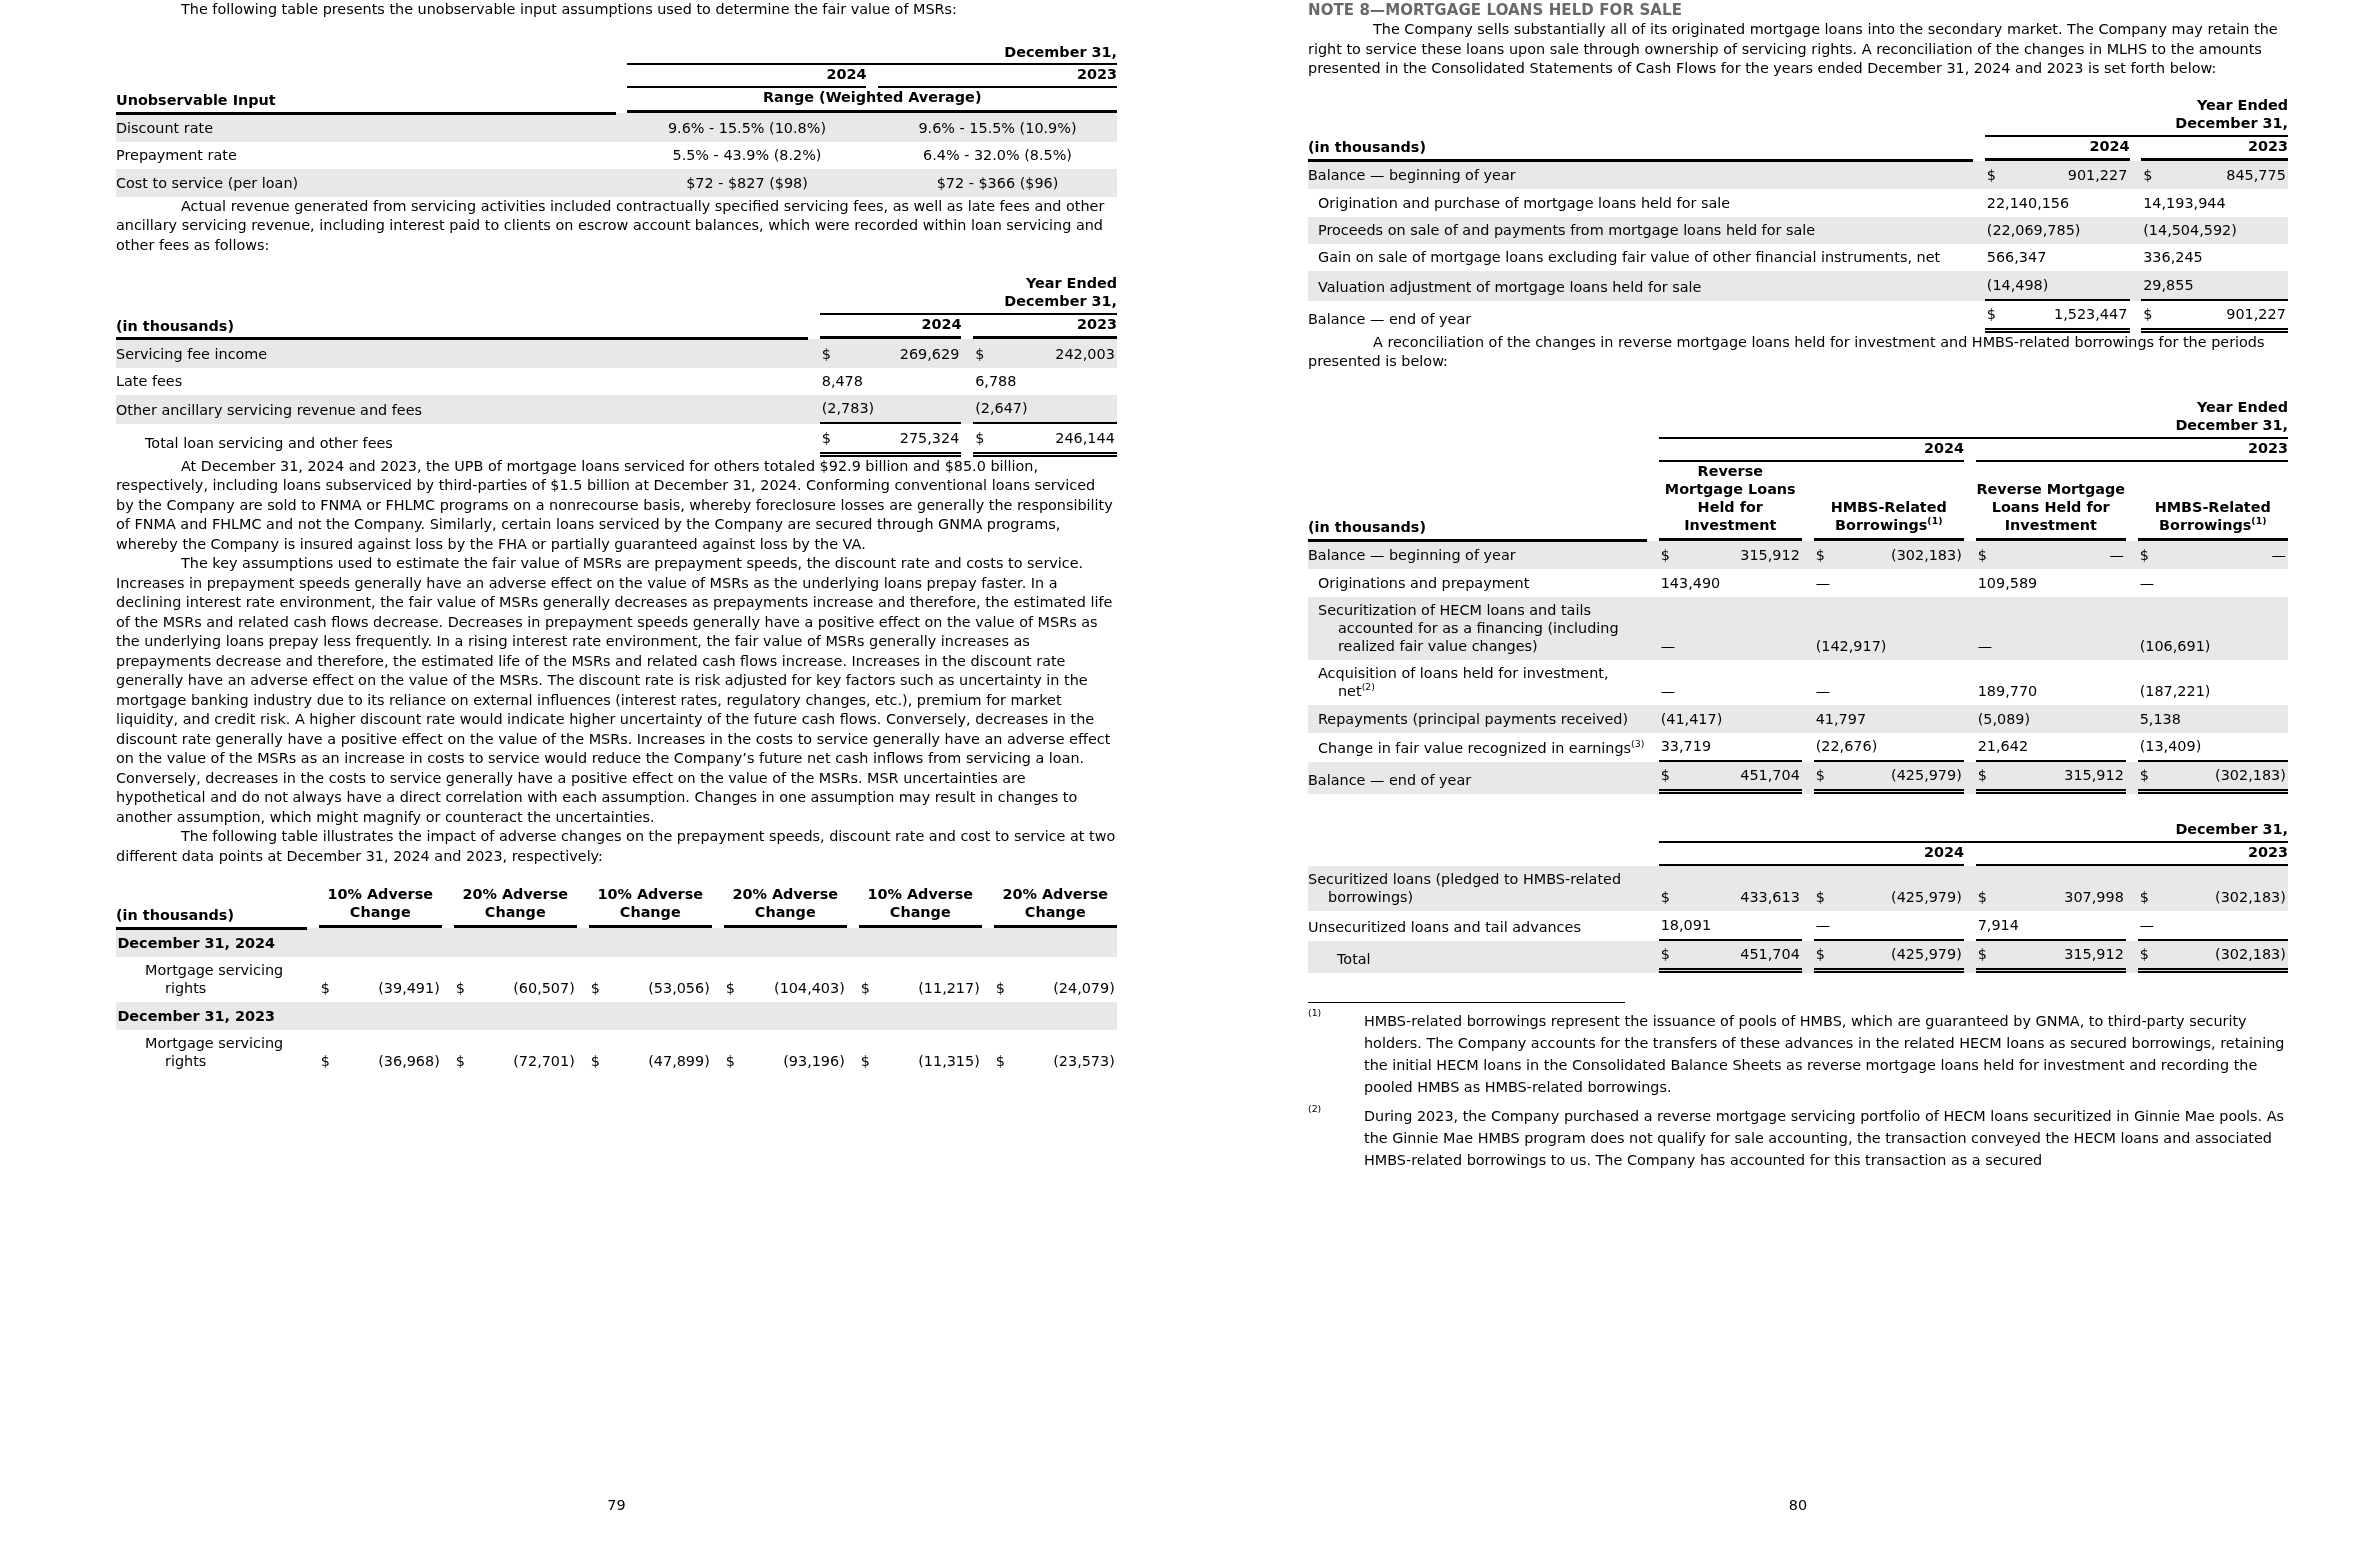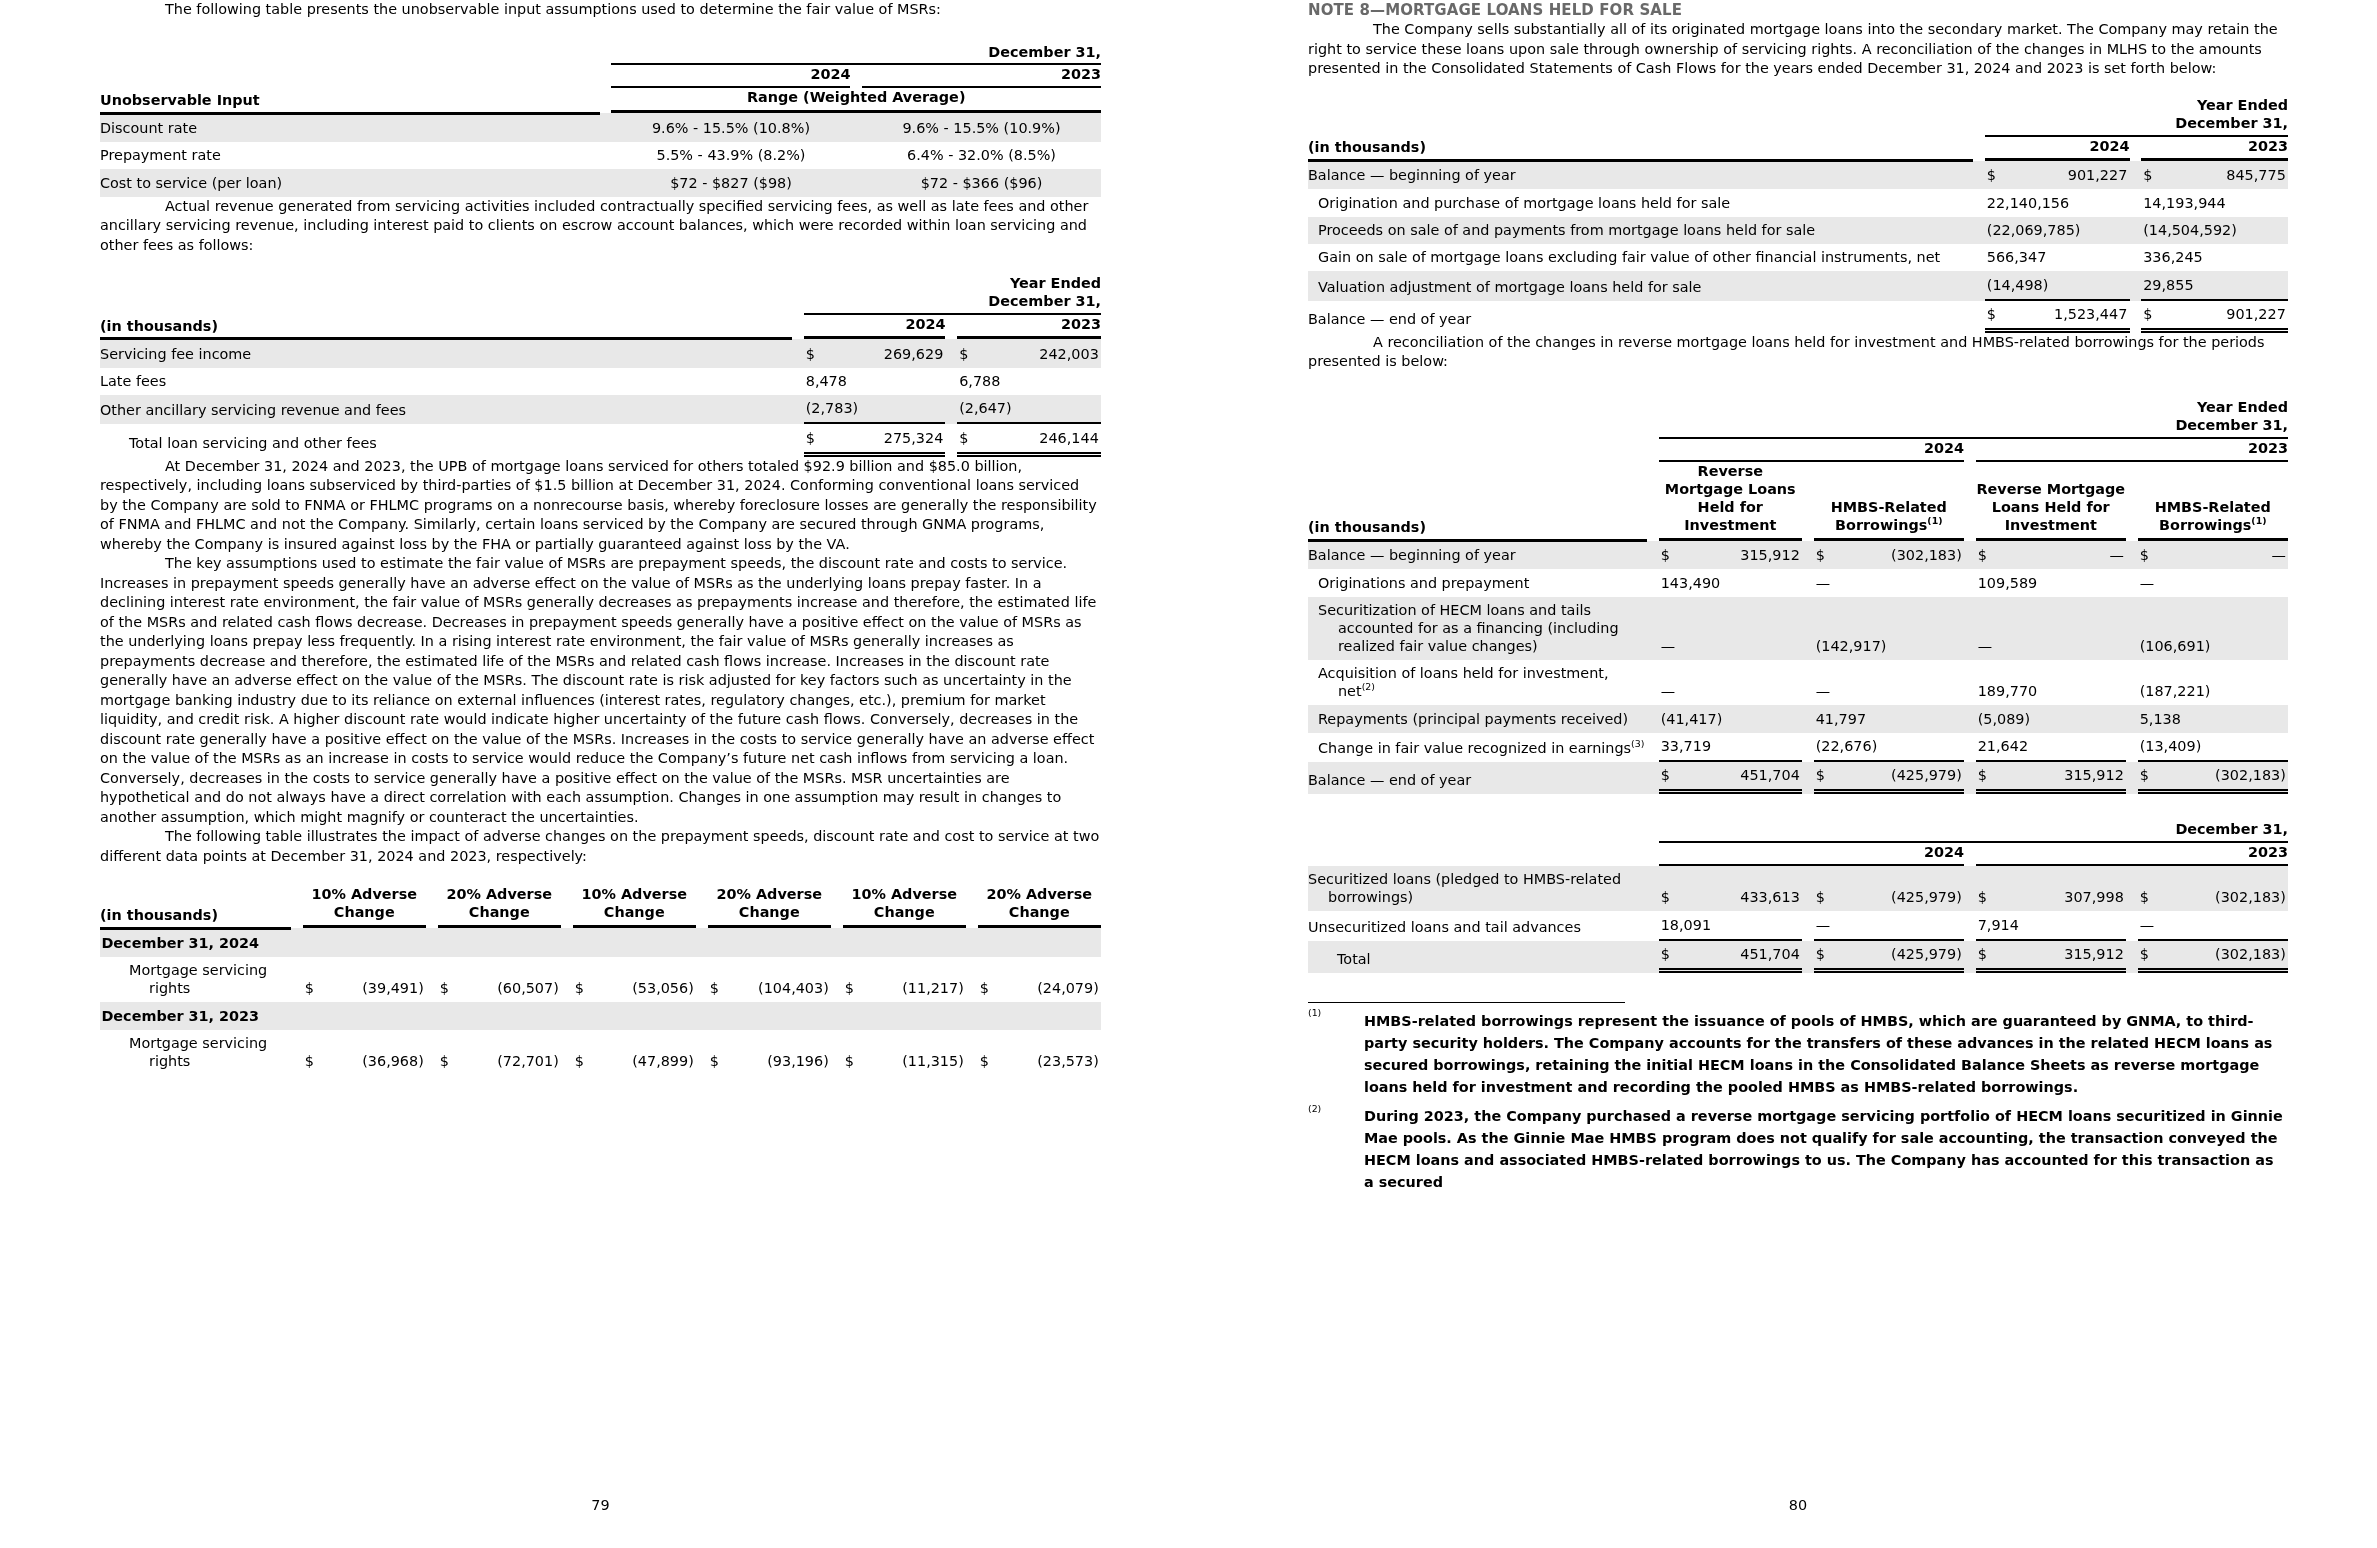--- a/index.html
+++ b/index.html
@@ -3,21 +3,21 @@
 <meta charset="utf-8">
 <style>
   html,body{margin:0;padding:0;}
   body{
     width:2377px;height:1549px;position:relative;background:#ffffff;
     font-family:"DejaVu Sans","Liberation Sans",sans-serif;
     color:#000;font-size:14.4px;overflow:hidden;
     -webkit-font-smoothing:antialiased;
   }
   .page{position:absolute;top:0;height:1549px;}
-  #pageL{left:100px;width:1001px;}
+  #pageL{left:116px;width:1001px;}
   #pageR{left:1308px;width:980px;}
 
   p.body{margin:0;line-height:19.5px;text-align:left;}
   p.indent{text-indent:65px;}
 
   h2.note{
     font-size:15px;font-weight:bold;color:#696969;margin:0;line-height:20px;
     letter-spacing:0.1px;
   }
 
@@ -49,21 +49,21 @@
   .hpadcell{padding-left:11.5px;}
   .lblhdr{font-weight:bold;vertical-align:bottom;padding-bottom:2.9px;}
   .chd{font-weight:bold;text-align:center;padding-bottom:4px;}
   td.ch{vertical-align:bottom;padding-left:11.5px;}
   sup{font-size:9.4px;line-height:0;vertical-align:super;}
 
   
   .fndivider{width:317px;border-top:1.4px solid #000;margin:0;}
   .footnote{display:flex;margin-top:7.2px;}
   .fnmark{width:56px;flex:none;font-size:10px;padding-top:1.4px;}
-  .fntext{flex:1;line-height:22px;font-size:14.4px;font-weight:bold;}
+  .fntext{flex:1;line-height:22px;font-size:14.4px;}
 
   .pageno{position:absolute;top:1497px;width:100%;text-align:center;}
 
   
   .mt-intro{margin-top:74px;}
   .mt32{margin-top:23px;} .mt22{margin-top:16px;} .mt24{margin-top:17.3px;}
   .mt26{margin-top:19px;} .mt20{margin-top:14.4px;}
   .mt34{margin-top:24.5px;} .mt36{margin-top:26px;} .mt40{margin-top:29px;}
   .mt112{margin-top:81px;}
 </style>

